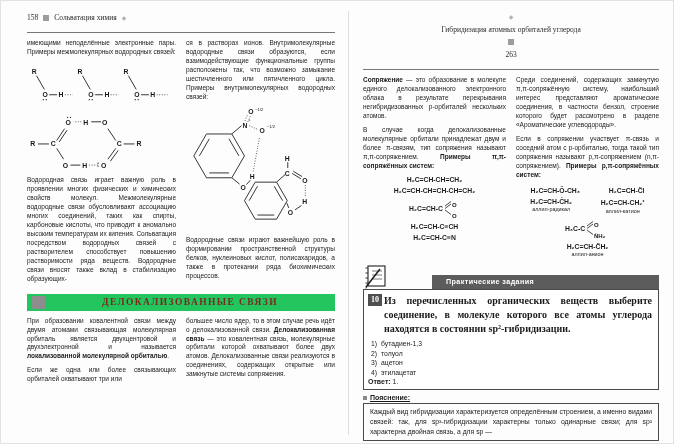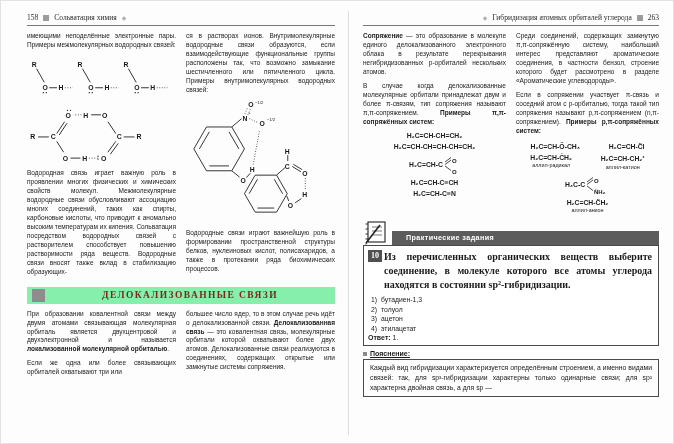--- a/index.html
+++ b/index.html
@@ -6,57 +6,57 @@
   html,body { width:674px; height:444px; }
   body { font-family:"Liberation Sans", sans-serif; color:#1b1b1b; background:#ffffff; }
   .spread { position:relative; width:674px; height:444px; background:#fdfdfd; border:1px solid #e2e2e2; overflow:hidden; }
   .gutter { position:absolute; left:347px; top:10px; bottom:8px; width:1px; background:#dedede; }
 
   .page { position:absolute; top:12px; }
   .page-left  { left:26px;  width:308px; }
   .page-right { left:362px; width:296px; }
 
   .pg-header { font-family:"Liberation Serif", serif; font-size:7.5px; color:#2a2a2a;
-               display:flex; align-items:center; gap:5px; padding-bottom:3px; border-bottom:1px solid #777; }
-  .pg-header.right { justify-content:flex-end; }
+               display:flex; align-items:center; gap:5px; padding-bottom:10px; border-bottom:1px solid #777; }
+  .pg-header.right { justify-content:center;flex-direction:column; }
   .sq-marker { width:6px; height:6px; background:#9d9d9d; display:inline-block; flex:none; }
   .diamond { color:#b3b3b3; font-size:6px; }
 
   .cols { display:flex; gap:10px; margin-top:6px; }
   .col { flex:1; min-width:0; }
   p.body { font-size:6.5px; line-height:1.38; text-align:justify; margin-bottom:5px; }
   p.body b { font-weight:bold; }
 
   .chem { display:block; margin:2px auto 4px auto; }
   .chem text { font-family:"Liberation Sans", sans-serif; font-size:7px; font-weight:bold; fill:#161616; }
   .chem text.sup { font-size:4.3px; font-weight:normal; }
   .chem line { stroke:#1c1c1c; stroke-width:0.9; }
   .chem line.hb { stroke-dasharray:0.9 1.7; stroke-width:0.8; }
   .chem polygon { fill:none; stroke:#1c1c1c; stroke-width:0.9; }
   .chem circle { fill:#1c1c1c; }
 
-  .section-bar { margin-top:5px; background:#86efac; height:17px; display:flex; align-items:center; }
+  .section-bar { margin-top:5px; background:#22c55e; height:17px; display:flex; align-items:center; }
   .section-sq { width:13px; height:13px; background:#8d8d8d; margin-left:5px; flex:none; }
   .section-title { flex:1; text-align:center; font-family:"Liberation Serif", serif; font-weight:bold;
                    font-size:9.5px; letter-spacing:1.4px; color:#7a2a1d; }
 
   .formula { text-align:center; font-size:6.8px; font-weight:bold; margin:4px 0; white-space:nowrap; }
   .fork-row { display:flex; justify-content:center; align-items:center; }
   .fork-row svg { margin-left:1px; }
   .fork-row svg text { font-family:"Liberation Sans", sans-serif; font-size:6px; font-weight:bold; fill:#161616; }
   .fork-row svg line { stroke:#1c1c1c; stroke-width:0.8; }
   .fgrid { display:flex; justify-content:space-around; margin:2px 0; }
   .fcell { text-align:center; }
   .fcell .formula { margin:2px 0 0 0; }
   .flabel { font-size:5.4px; color:#222; margin-top:1px; }
 
   .tasks-head { display:flex; align-items:flex-end; margin-top:7px; }
   .tasks-icon { flex:none; margin-right:3px; }
   .tasks-bar { flex:1; background:#5c5c5c; color:#ffffff; font-weight:bold; font-size:7.2px;
-               letter-spacing:0.4px; padding:2.5px 0 2.5px 14px; }
+               letter-spacing:0.4px; padding:2.5px 0 2.5px 14px;margin-left:40px; }
   .task-card { border:1px solid #4a4a4a; background:#ffffff; padding:4px 6px 4px 4px; }
   .task-head { display:flex; gap:2px; }
   .badge { background:#4f4f4f; color:#ffffff; font-family:"Liberation Serif", serif; font-weight:bold;
            font-size:8px; width:14px; height:12px; display:flex; align-items:center; justify-content:center; flex:none; }
   .task-text { font-family:Liberation Serif, serif; font-weight:bold; font-size:10px; line-height:1.42; text-align:justify; }
   .options { margin:4px 0 0 3px; font-size:6.8px; }
   .options .opt { margin-bottom:2.5px; display:flex; gap:4px; }
   .answer { font-size:7px; margin-top:2px; }
   .answer b { font-family:Liberation Sans, sans-serif; font-weight:bold; }
 

